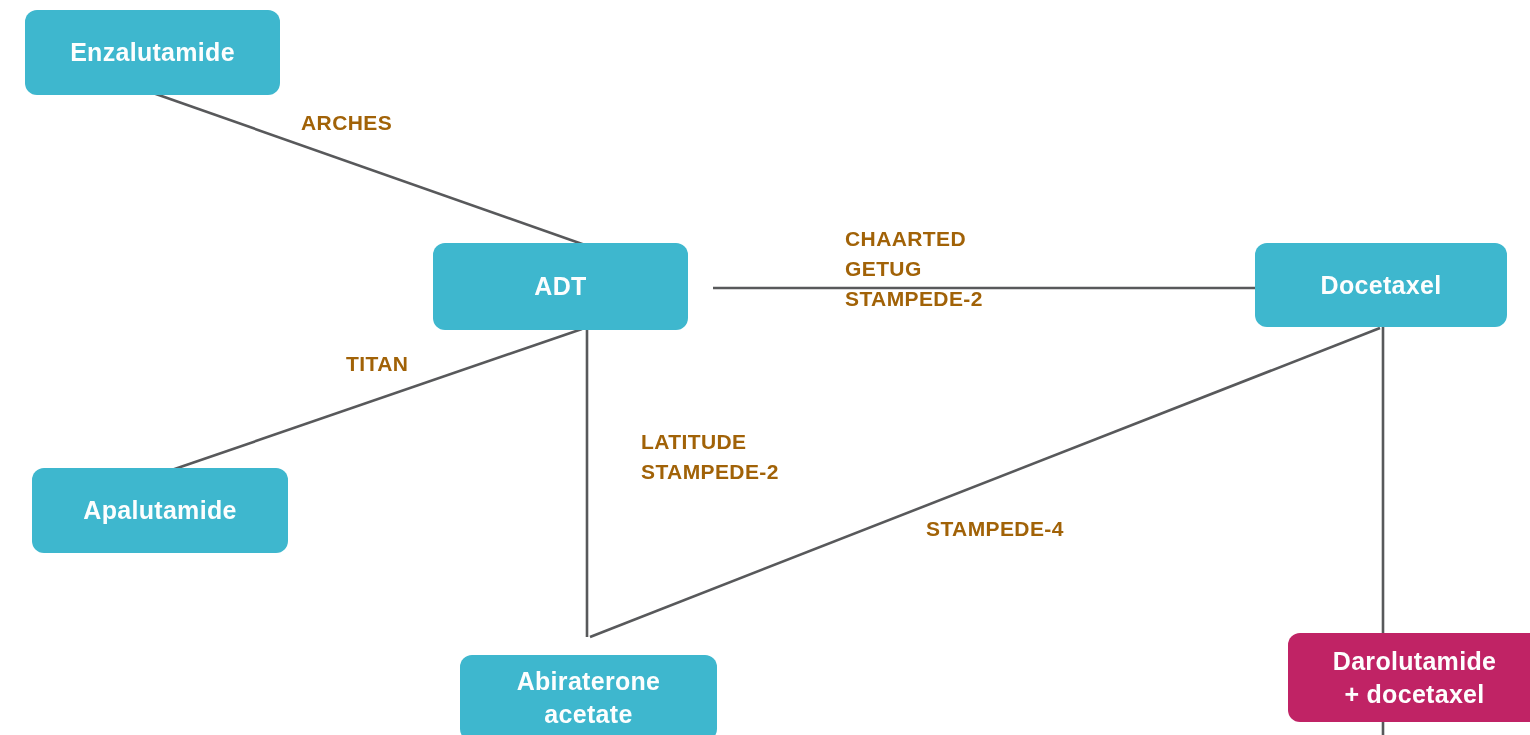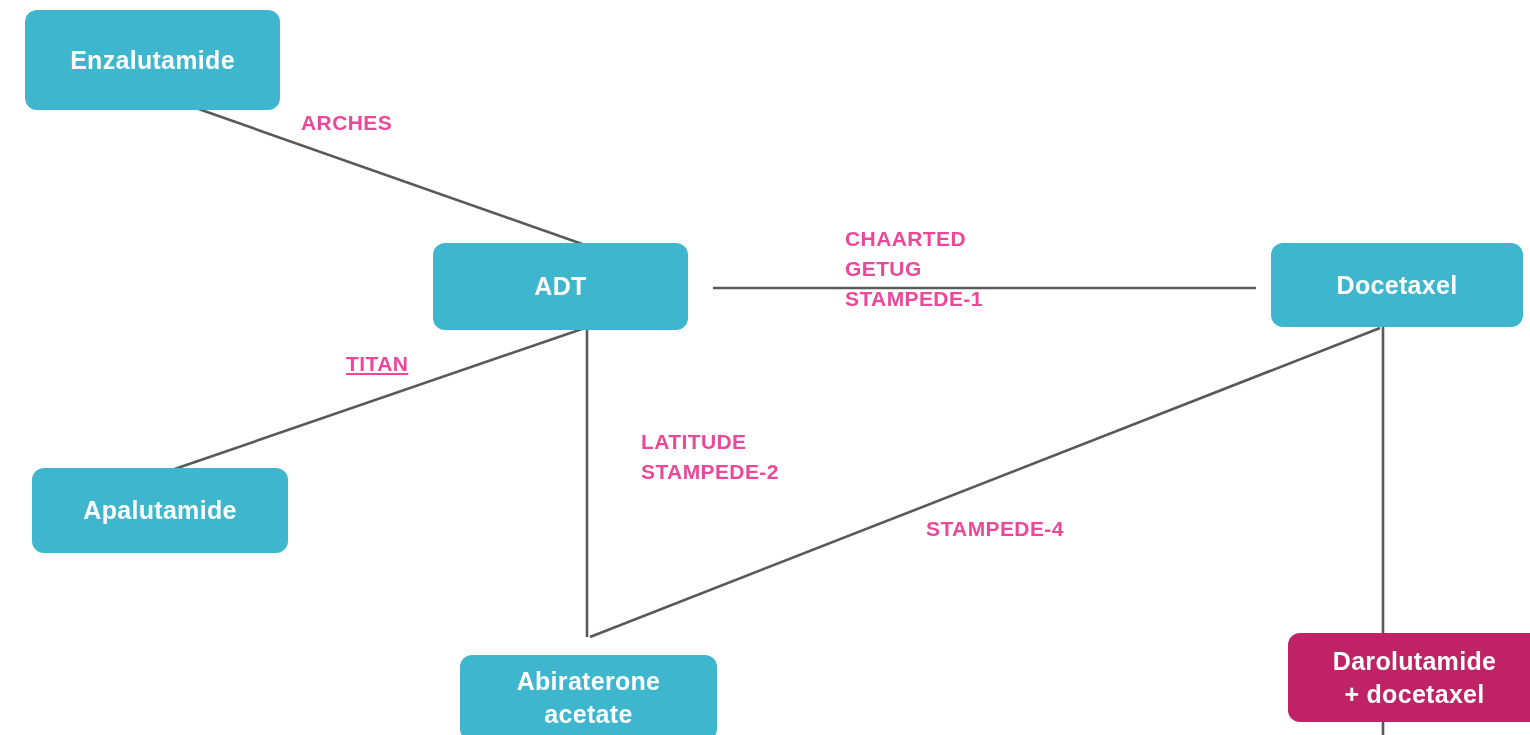--- a/index.html
+++ b/index.html
@@ -41,38 +41,38 @@
     line-height: 1.32;
     white-space: pre-line;
     letter-spacing: 0.3px;
   }
   .node--magenta {
     background: #c02365;
     margin-left: 31px;
   }
   .edge-label {
     position: absolute;
-    color: #ec4899;
+    color: #a16207;
     font-size: 21px;
     font-weight: bold;
     line-height: 30px;
     white-space: pre-line;
     letter-spacing: 0.4px;
   }
   
-  #node-enzalutamide   { left: 25px;   top: 10px;  width: 255px; height: 100px; }
+  #node-enzalutamide   { left: 25px;   top: 10px;  width: 255px; height: 85px; }
   #node-adt            { left: 433px;  top: 243px; width: 255px; height: 87px; }
-  #node-docetaxel      { left: 1255px; top: 243px; width: 252px; height: 84px; margin-left: 16px; }
+  #node-docetaxel      { left: 1255px; top: 243px; width: 252px; height: 84px; }
   #node-apalutamide    { left: 32px;   top: 468px; width: 256px; height: 85px; }
   #node-abiraterone    { left: 460px;  top: 635px; width: 257px; height: 86px; margin-top: 20px; }
   #node-darolutamide   { left: 1257px; top: 633px; width: 253px; height: 89px; }
   
   #label-arches        { left: 301px;  top: 108px; }
   #label-chaarted      { left: 845px;  top: 224px; }
-  #label-titan         { left: 346px;  top: 349px; text-decoration: underline; }
+  #label-titan         { left: 346px;  top: 349px; }
   #label-latitude      { left: 604px;  top: 427px; margin-left: 37px; }
   #label-stampede4     { left: 926px;  top: 514px; }
 </style>
 </head>
 <body>
 
 <div class="canvas">
 
   <svg class="edges-svg" viewBox="0 0 1530 735" aria-hidden="true">
     <path d="M 153 93 L 585 245"></path>
@@ -94,21 +94,21 @@
   <div id="node-abiraterone" class="node">Abiraterone
 acetate</div>
 
   <div id="node-darolutamide" class="node node--magenta">Darolutamide
 + docetaxel</div>
 
   <div id="label-arches" class="edge-label">ARCHES</div>
 
   <div id="label-chaarted" class="edge-label">CHAARTED
 GETUG
-STAMPEDE-1</div>
+STAMPEDE-2</div>
 
   <div id="label-titan" class="edge-label">TITAN</div>
 
   <div id="label-latitude" class="edge-label">LATITUDE
 STAMPEDE-2</div>
 
   <div id="label-stampede4" class="edge-label">STAMPEDE-4</div>
 
 </div>
 

